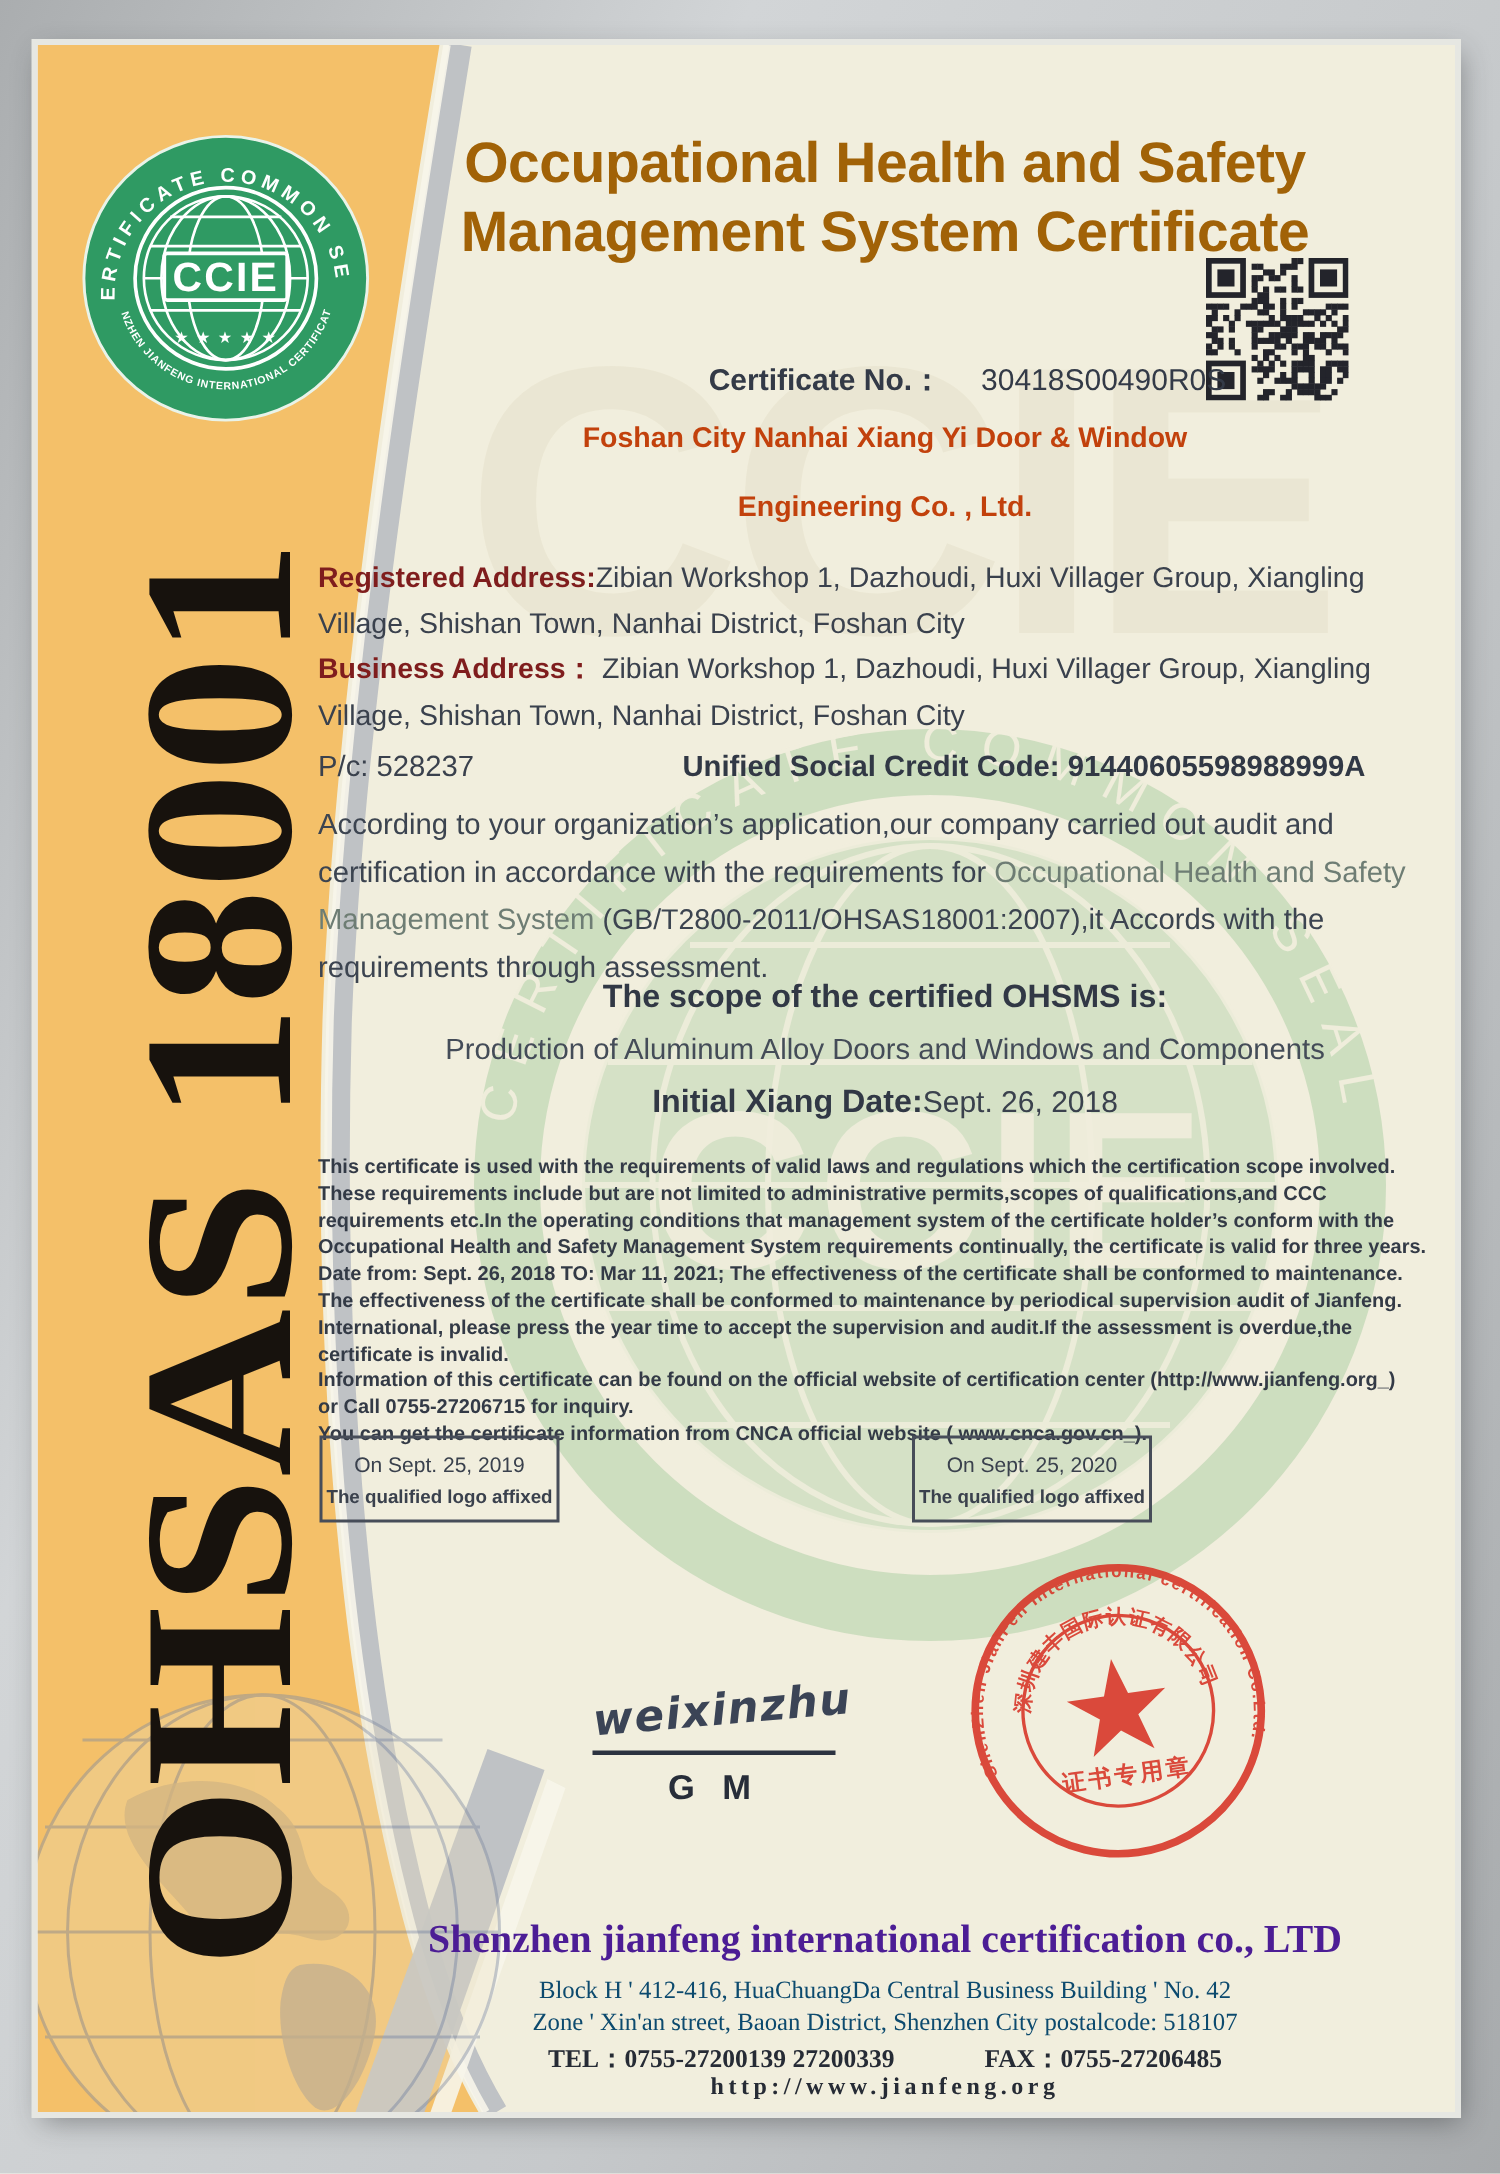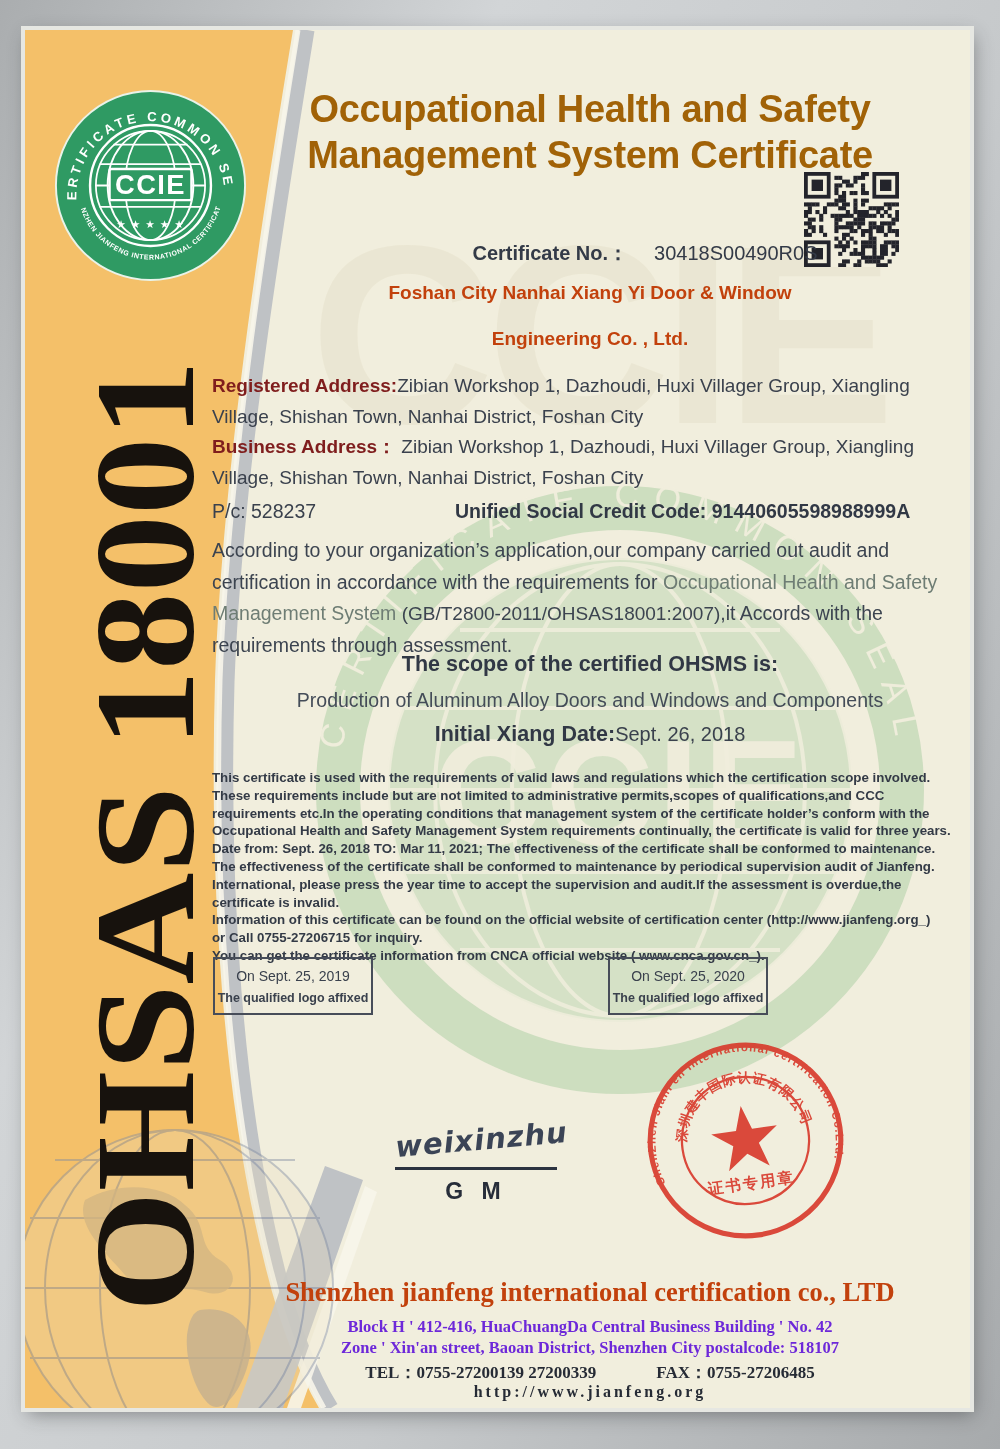--- a/index.html
+++ b/index.html
@@ -49,22 +49,22 @@
   }
   .logobox .d{font-size:14px;margin-top:9px;}
   .logobox .n{font-size:12.5px;font-weight:700;margin-top:7px;}
   .sig{position:absolute;left:183px;width:162px;text-align:center;}
   .sig .name{
     font-family:"DejaVu Sans",sans-serif;font-style:italic;font-weight:700;
     font-size:29px;color:#3b4456;transform:rotate(-5deg);letter-spacing:1px;
   }
   .sig .line{height:0;border-bottom:3px solid #2c3340;margin-top:10px;}
   .sig .role{font-size:23px;font-weight:700;color:#272d39;letter-spacing:6px;margin-top:8px;}
-  .footer-co{font-family:"Liberation Serif",serif;font-size:26.5px;font-weight:700;color:#c2410c;}
-  .footer-addr{font-family:"Liberation Serif",serif;font-size:16.5px;font-weight:700;color:#6d28d9;}
+  .footer-co{font-family:"Liberation Serif",serif;font-size:26.5px;font-weight:700;color:#4c1d95;}
+  .footer-addr{font-family:"Liberation Serif",serif;font-size:16.5px;font-weight:400;color:#0c4a6e;}
   .footer-tel{font-family:"Liberation Serif",serif;font-size:17px;font-weight:700;color:#262b35;}
   .footer-tel .fax{margin-left:60px;}
   .footer-url{font-family:"Liberation Serif",serif;font-size:16px;font-weight:700;color:#262b35;letter-spacing:3px;}
   svg text{font-family:"Liberation Sans",sans-serif;}
   .bandtext{font-family:"Liberation Serif",serif;font-weight:700;}
 </style>
 </head>
 <body>
 
 <div class="page">

